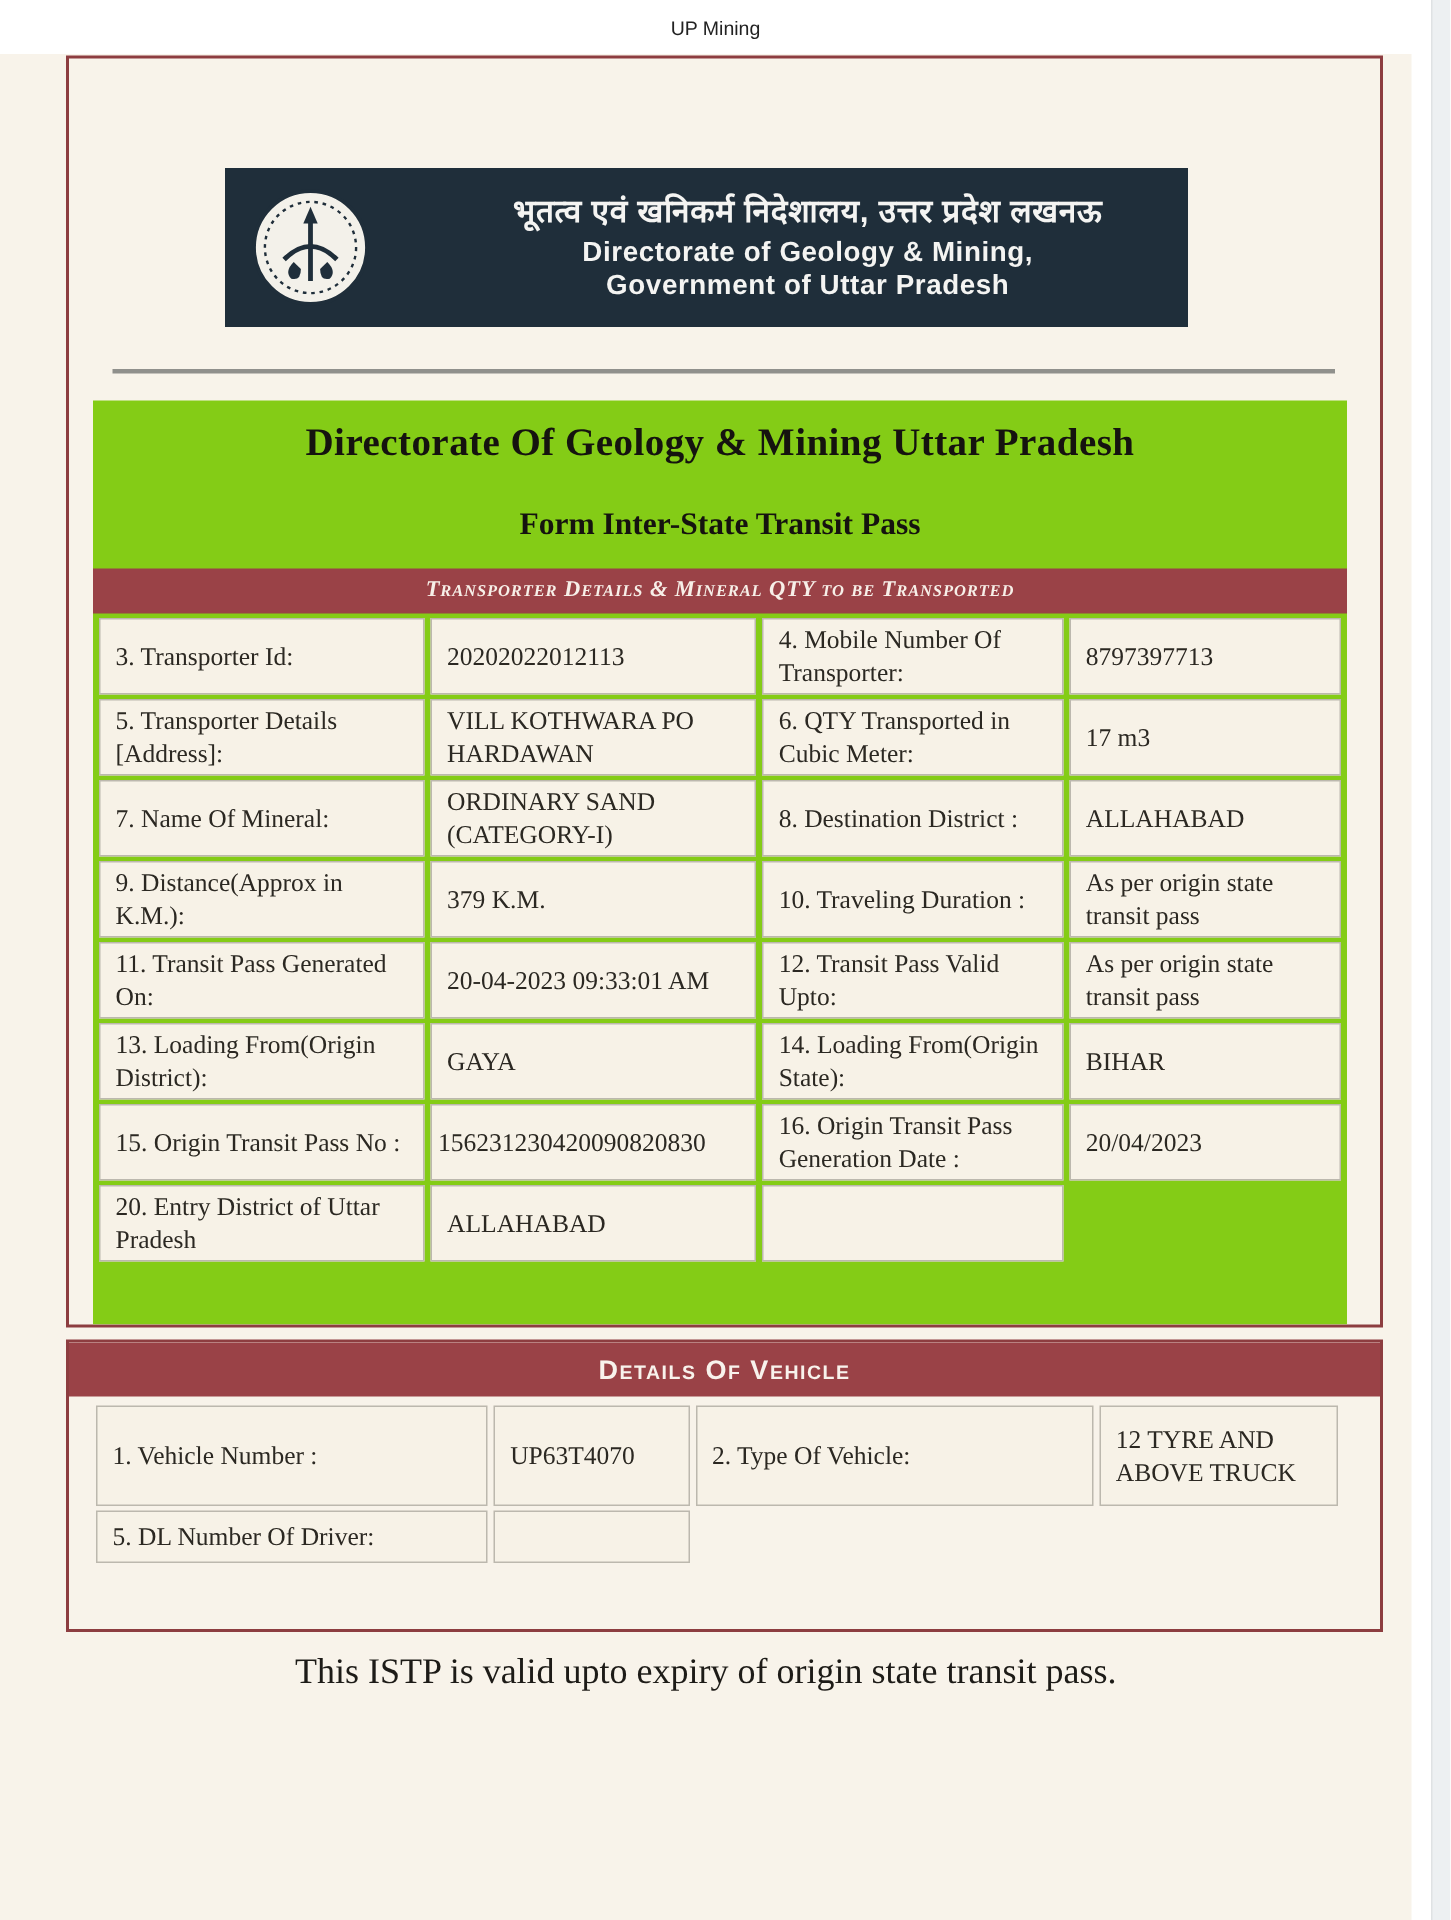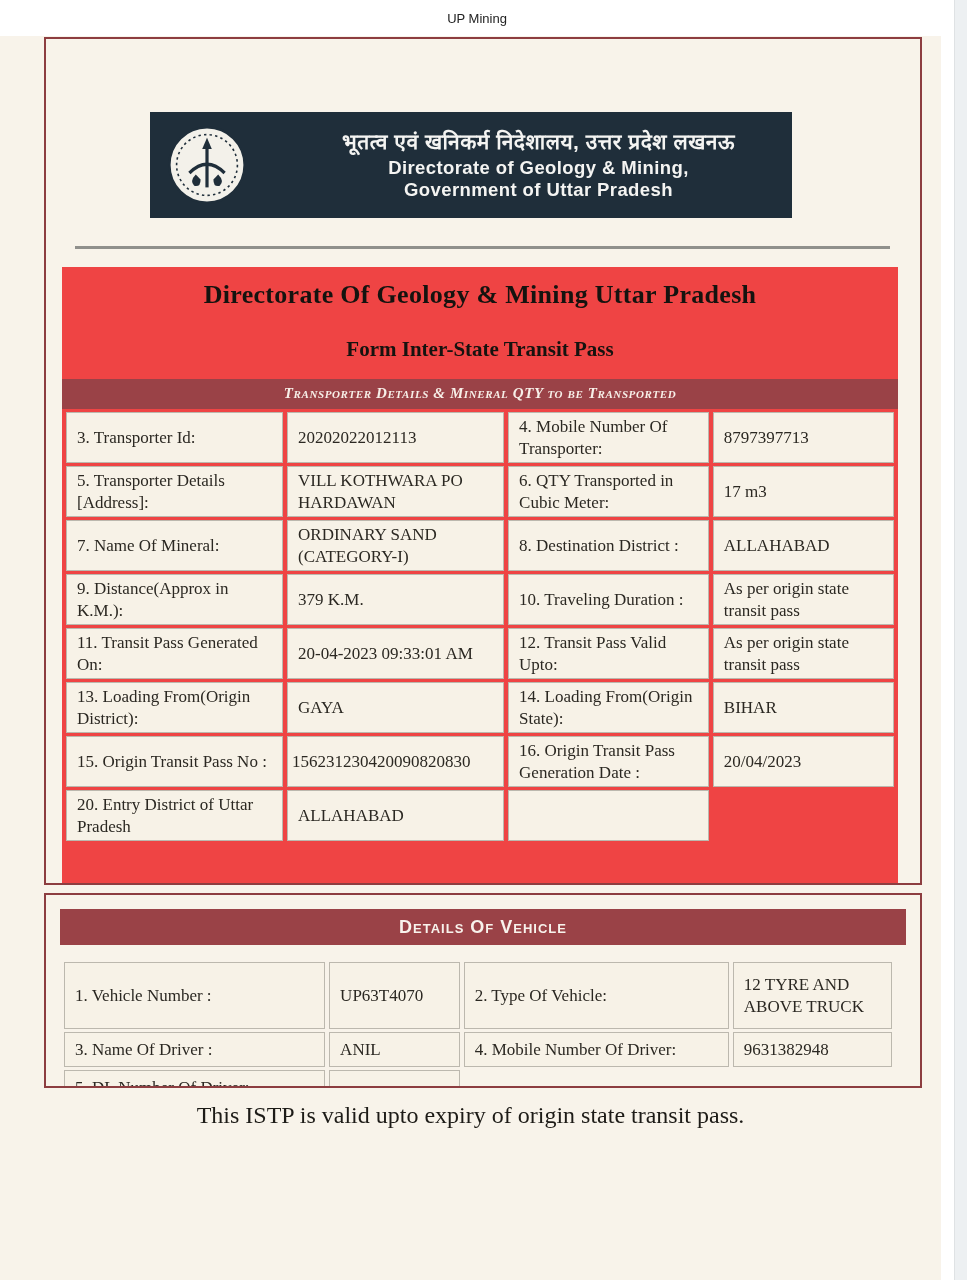--- a/index.html
+++ b/index.html
@@ -51,39 +51,39 @@
   .banner .hindi { font-size:21px; line-height:1.35; letter-spacing:0.5px; }
   .banner .en { font-size:18.5px; line-height:1.22; letter-spacing:0.4px; }
   
   .rule {
     position:absolute; left:29px; top:207px; width:815px; height:3px;
     background:#90908c;
   }
   
   .content {
     position:absolute; left:16px; top:228px; width:836px; height:616px;
-    background:#ef4444; padding-top:13px;
+    background:#84cc16; padding-top:13px;
   }
   .doc-title {
     text-align:center; font-size:26px; font-weight:bold; color:#15130f;
     letter-spacing:0.3px;
   }
   .doc-subtitle {
     text-align:center; font-size:21px; font-weight:bold; color:#15130f;
     margin-top:27px;
   }
   .section-bar1 {
     margin-top:17px; height:30px; background:#9a4247;
     color:#f7efe8; text-align:center; line-height:29px;
     font-size:15px; font-weight:bold; font-variant:small-caps;
     letter-spacing:0.6px;
     font-style:italic;
   }
   .section-bar2 {
-    margin:14px; height:36px; background:#9a4247;
+    margin:0; height:36px; background:#9a4247;
     color:#f8f2ec; text-align:center; line-height:36px;
     font-family:"Liberation Sans", sans-serif;
     font-size:18px; font-weight:bold; font-variant:small-caps;
     letter-spacing:1px;
   }
   
   table.grid {
     width:836px; border-collapse:separate; border-spacing:4px 3px;
     table-layout:fixed;
   }
@@ -220,26 +220,20 @@
           <col style="width:19.5%">
         </colgroup>
       <tbody>
           <tr class="tall">
         <td>1. Vehicle Number :</td>
         <td>UP63T4070</td>
         <td>2. Type Of Vehicle:</td>
         <td>12 TYRE AND ABOVE TRUCK</td>
       </tr>
       <tr class="short">
-        <td>3. Name Of Driver :</td>
-        <td>ANIL</td>
-        <td>4. Mobile Number Of Driver:</td>
-        <td>9631382948</td>
-      </tr>
-      <tr class="short">
         <td>5. DL Number Of Driver:</td>
         <td></td>
         <td class="ghost"></td>
         <td class="ghost"></td>
       </tr>
     </tbody>
       </table>
   </div>
 
   <div class="footer-note">This ISTP is valid upto expiry of origin state transit pass.</div>

